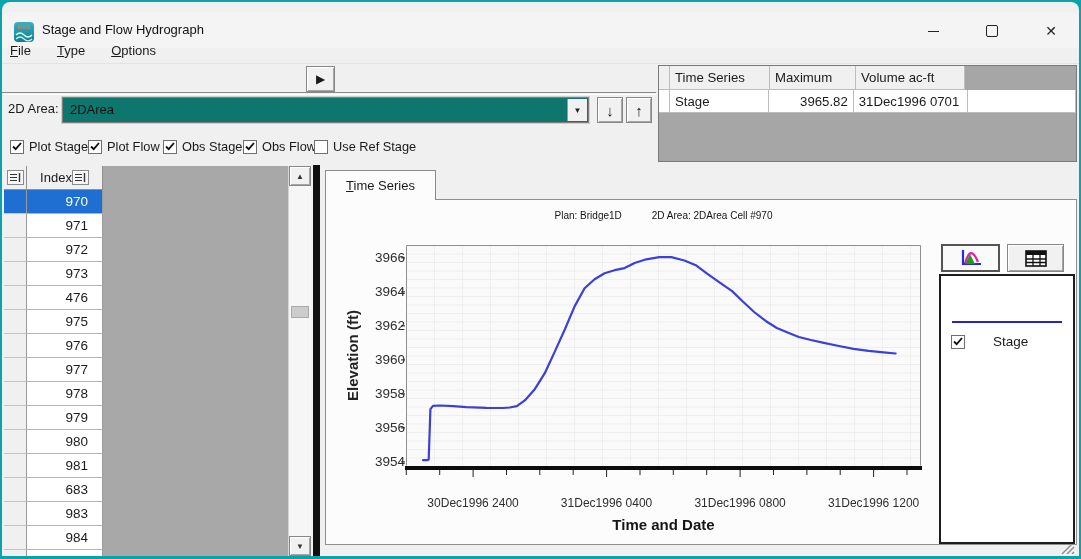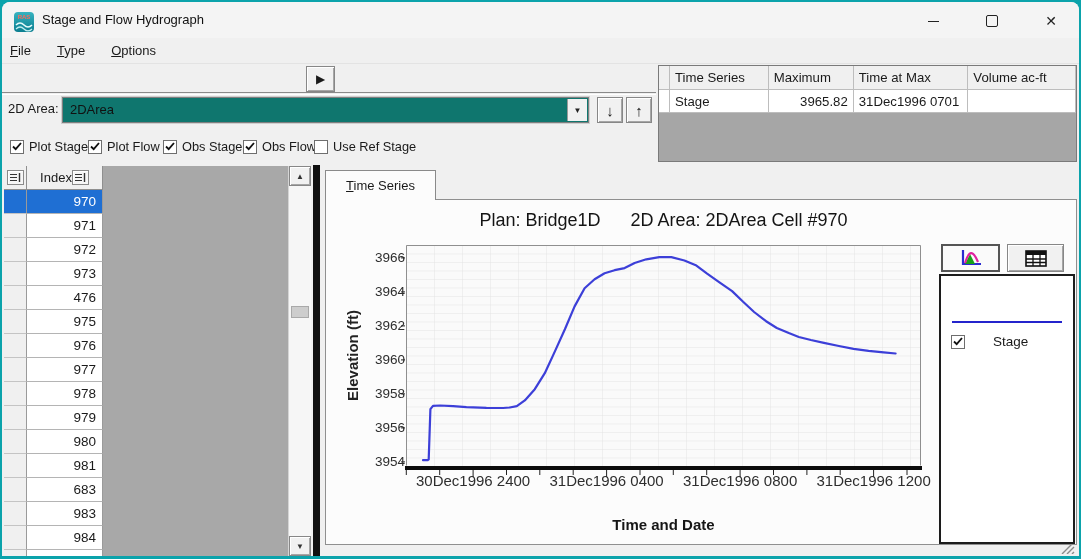--- a/index.html
+++ b/index.html
@@ -1,20 +1,20 @@
 <!DOCTYPE html>
 <html><head>
 <meta charset="utf-8">
 <style>
   body{margin:0}
   .root{position:relative;width:1081px;height:559px;background:#0ba3ab;overflow:hidden;
         font-family:"Liberation Sans","DejaVu Sans",sans-serif;color:#1a1a1a;font-size:13px;}
   .abs{position:absolute}
   .window{left:2px;top:2px;width:1077px;height:554px;background:#f0f0f0;border-radius:8px 8px 0 0}
-  .titlebar{left:2px;top:2px;width:1077px;height:36px;background:#f4f4f4;border-radius:8px 8px 0 0}
+  .titlebar{left:2px;top:12px;width:1077px;height:36px;background:#f4f4f4;border-radius:8px 8px 0 0}
   .title-text{left:40px;top:10px;font-size:13px;color:#111}
   .winctl{top:6px;width:42px;height:26px;display:flex;align-items:center;justify-content:center;color:#222;cursor:default}
   .glyph-min{display:inline-block;width:11px;border-top:1.6px solid #222}
   .glyph-max{display:inline-block;width:10px;height:10px;border:1.4px solid #222;border-radius:2px}
   .glyph-close{font-size:14px;line-height:14px}
   .appicon{left:12px;top:10px;width:20px;height:20px;border-radius:4px;background:linear-gradient(180deg,#37b3c0,#0b7e90);overflow:hidden}
   .menubar{left:2px;top:38px;width:1077px;height:26px;border-bottom:1px solid #e3e3e3;display:flex;align-items:center;padding-left:8px;box-sizing:border-box;gap:26px}
   .menuitem{cursor:default}
   .btn3d{background:#f1f1f1;border:1px solid #878787;box-shadow:inset 1px 1px 0 #ffffff,inset -1px -1px 0 #a6a6a6;
          display:flex;align-items:center;justify-content:center;box-sizing:border-box;cursor:default}
@@ -36,39 +36,39 @@
   .mt-cell.r{justify-content:flex-end}
   
   .lt-bg{left:4px;top:166px;width:284px;height:390px;background:#a8a8a8;overflow:hidden}
   .lt-head{position:absolute;left:0;top:0;height:24px;display:flex}
   .lt-hc{background:#f0f0f0;border-right:1px solid #8f8f8f;border-bottom:1px solid #8f8f8f;box-sizing:border-box;
          display:flex;align-items:center;justify-content:center;gap:0}
   .lt-rows{position:absolute;left:0;top:24px}
   .lt-row{display:flex;height:24px}
   .lt-c1{width:23px;background:#f0f0f0;border-right:1px solid #9a9a9a;border-bottom:1px solid #c4c4c4;box-sizing:border-box}
   .lt-c2{width:76px;background:#fff;border-right:1px solid #9a9a9a;border-bottom:1px solid #b4b4b4;box-sizing:border-box;
-         display:flex;align-items:center;justify-content:flex-end;padding-right:6px;font-size:13.5px}
+         display:flex;align-items:center;justify-content:flex-end;padding-right:14px;font-size:13.5px}
   .lt-row.sel .lt-c1,.lt-row.sel .lt-c2{background:#1f6fd3;color:#fff}
   .iconbtn{width:17px;height:15px;background:#f6f6f6;border:1px solid #8a8a8a;box-shadow:inset 1px 1px 0 #fff;
            display:flex;align-items:center;justify-content:center;box-sizing:border-box}
   
   .sb{left:288px;top:166px;width:22px;height:390px;background:#f6f6f6;border-left:1px solid #d5d5d5}
   .sb-btn{position:absolute;left:0;width:22px;height:20px;font-size:8px;color:#333}
   .sb-thumb{position:absolute;left:2px;width:18px;background:#cdcdcd;border:1px solid #a9a9a9;box-sizing:border-box}
   .splitter{background:#101010}
   
   .tab{box-sizing:border-box;border:1px solid #8a8a8a;border-bottom:none;display:flex;align-items:center;justify-content:center;font-size:13px;cursor:default}
   .tab.active{background:#fcfcfc;z-index:3}
   .tab.inactive{background:#f1f1f1}
   .panel{left:325px;top:199px;width:752px;height:346px;background:#fcfcfc;border:1px solid #8f8f8f;box-sizing:border-box;z-index:1}
-  .charttitle{left:406px;top:210px;width:515px;display:flex;justify-content:center;gap:30px;font-size:18px;color:#141414;z-index:2}
+  .charttitle{left:406px;top:210px;width:515px;display:flex;justify-content:center;gap:30px;font-size:10px;color:#141414;z-index:2}
   .ylab-rot{left:272px;top:347px;width:160px;text-align:center;font-weight:bold;font-size:15px;color:#222;
             transform:rotate(-90deg);z-index:2}
   .ytick{position:absolute;width:52px;text-align:right;font-size:13.5px;color:#2e2e2e;z-index:2}
-  .xtick{position:absolute;top:472px;font-size:15px;color:#2e2e2e;transform:translateX(-50%);white-space:nowrap;z-index:2}
+  .xtick{position:absolute;top:496px;font-size:12px;color:#2e2e2e;transform:translateX(-50%);white-space:nowrap;z-index:2}
   .xlab{left:406px;top:516px;width:515px;text-align:center;font-weight:bold;font-size:15px;color:#161616;z-index:2}
   
   .sidebtn{z-index:2}
   .sidebtn.active{border:2px solid #555;background:#fafafa;box-shadow:none}
   .legend{left:939px;top:274px;width:136px;height:270px;background:#fff;border:2px solid #1c1c1c;box-sizing:border-box;z-index:2}
   .legend-title{text-align:center;font-weight:bold;font-size:14px;padding-top:6px;height:23px;border-bottom:2px solid #1c1c1c}
   .legend-line{position:absolute;left:11px;top:45px;width:110px;border-top:2px solid #2424cc}
   .legend-item{position:absolute;left:10px;top:58px;display:flex;align-items:center;gap:28px}
   u{text-decoration:underline}
 </style>
@@ -160,21 +160,20 @@
         <span class="cb"></span>
         <span class="cblabel">Use Ref Stage</span>
       </div>
     </div>
 
   <div class="abs mt">
       <div class="mt-row mt-head">
         <div class="mt-cell" style="width: 6px;"></div>
         <div class="mt-cell" style="width: 100px;">Time Series</div>
         <div class="mt-cell" style="width: 86px;">Maximum</div>
-        <div class="mt-cell" style="width: 116px;">Time at Max</div>
         <div class="mt-cell" style="width: 109px;">Volume ac-ft</div>
       </div>
       <div class="mt-row mt-data">
         <div class="mt-cell" style="width: 6px;"></div>
         <div class="mt-cell" style="width: 100px;">Stage</div>
         <div class="mt-cell r" style="width: 86px;">3965.82</div>
         <div class="mt-cell" style="width: 116px;">31Dec1996 0701</div>
         <div class="mt-cell" style="width: 109px;"></div>
       </div>
     </div>

